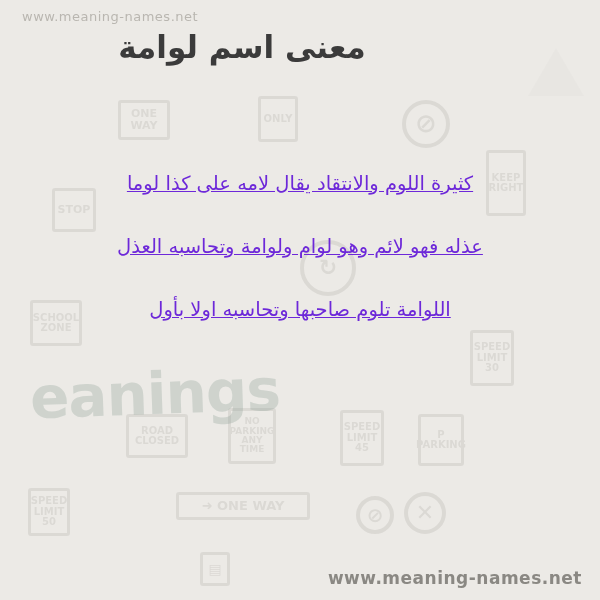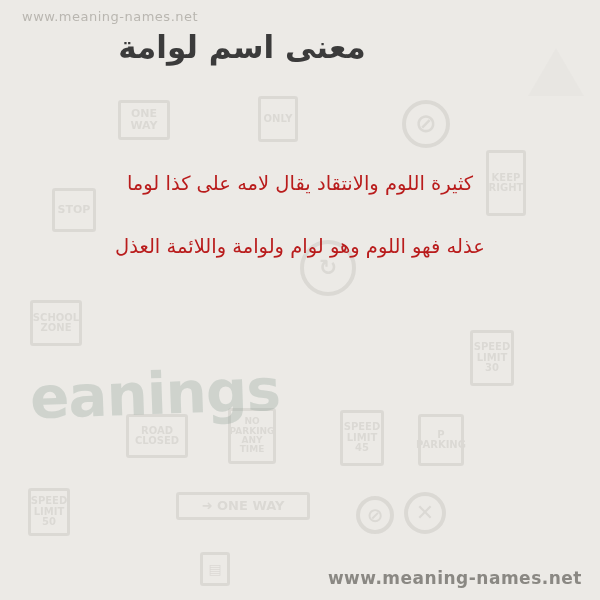--- a/index.html
+++ b/index.html
@@ -108,25 +108,26 @@
   #content {
     position: absolute;
     top: 150px;
     right: 0;
     width: 600px;
     direction: rtl;
   }
   .line {
     text-align: center;
     font-size: 19.5px;
-    color: #b91c1c;
+    color: #6d28d9;
     padding: 0 30px;
     margin-bottom: 36px;
     direction: rtl;
     line-height: 1.4;
+    text-decoration: underline;
   }
 </style>
 </head>
 <body>
 
 <div id="page">
 
   <div class="bg-layer">
     <div class="sign box" style="left:118px; top:100px; width:52px; height:40px; font-size:11px;">ONE<br>WAY</div>
     <div class="sign box" style="left:258px; top:96px; width:40px; height:46px; font-size:10px;">ONLY</div>
@@ -149,18 +150,19 @@
   </div>
 
   <div class="watermark" id="watermark-top">www.meaning-names.net</div>
 
   <div class="watermark" id="watermark-ghost">eanings</div>
 
   <h1 id="title">معنى اسم لوامة</h1>
 
   <div id="content">
     <p class="line">كثيرة اللوم والانتقاد يقال لامه على كذا لوما</p>
-    <p class="line">عذله فهو اللوم وهو لوام ولوامة واللائمة العذل</p>
+    <p class="line">عذله فهو لائم وهو لوام ولوامة وتحاسبه العذل</p>
+    <p class="line">اللوامة تلوم صاحبها وتحاسبه اولا بأول</p>
   </div>
 
   <div class="watermark" id="watermark-bottom">www.meaning-names.net</div>
 
 </div>
 
 </body></html>

